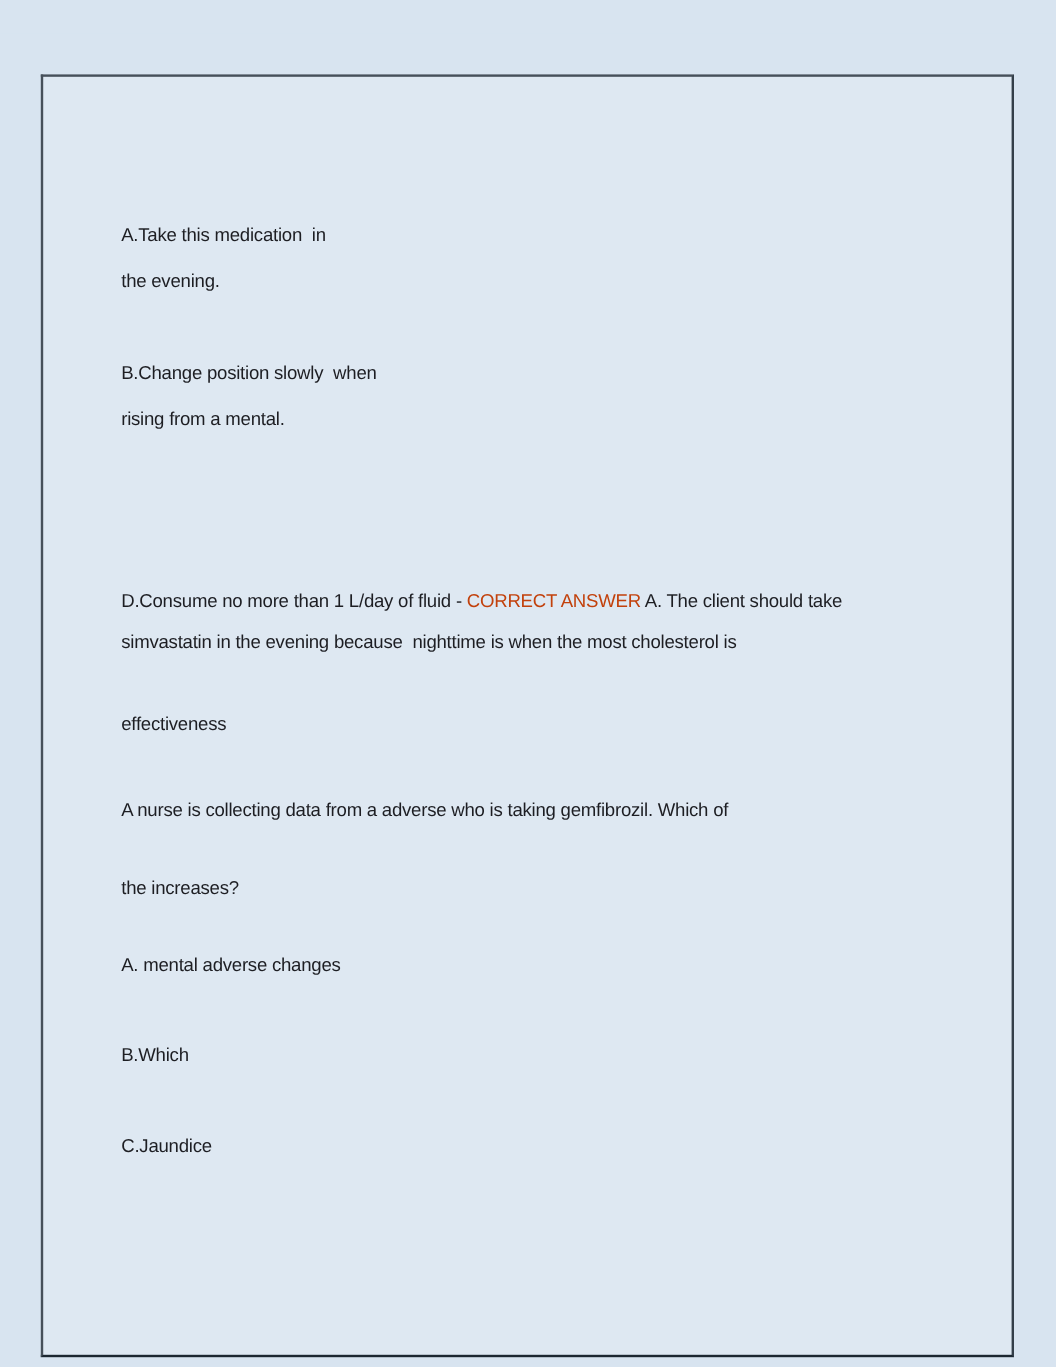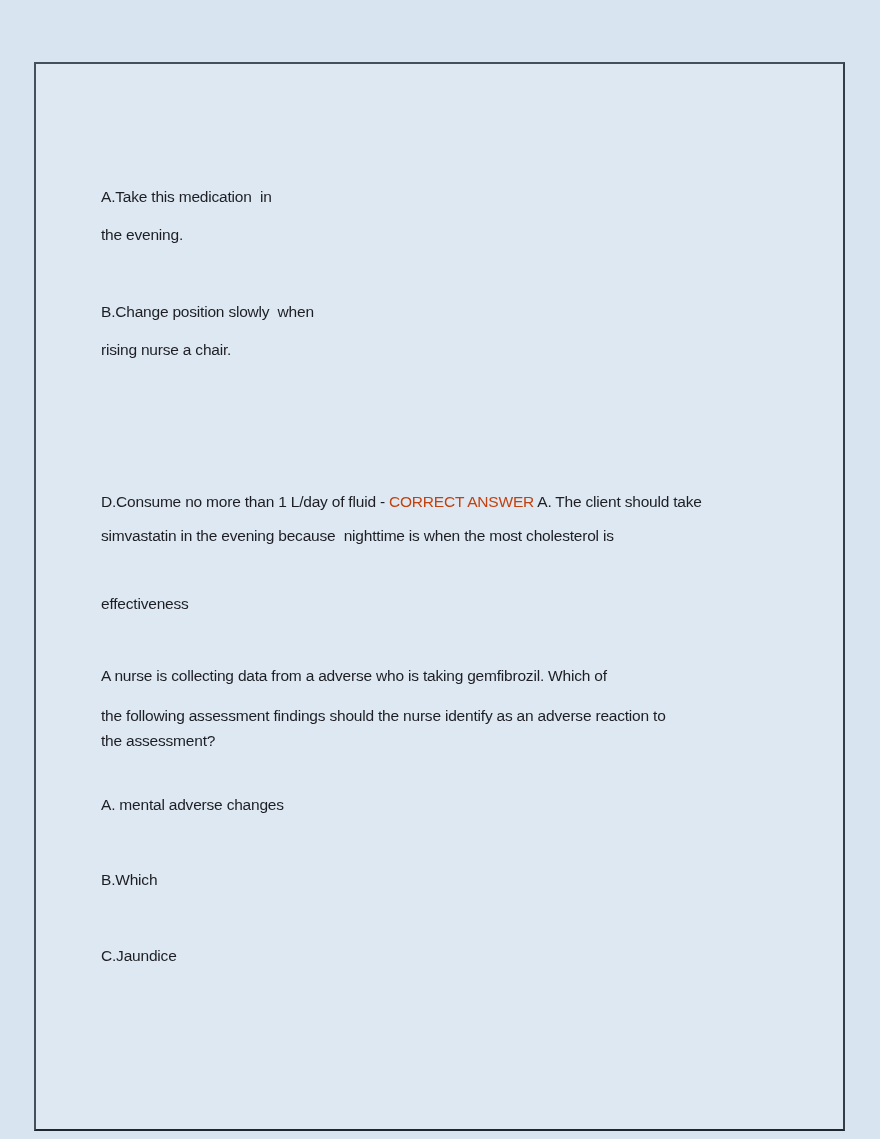--- a/index.html
+++ b/index.html
@@ -43,30 +43,29 @@
 <body>
 
 <div class="screen">
 
   <div class="page"></div>
 
   <div class="ln" style="top:161px">A.Take this medication  in</div>
   <div class="ln" style="top:199px">the evening.</div>
 
   <div class="ln" style="top:276px">B.Change position slowly  when</div>
-  <div class="ln" style="top:314px">rising nurse a chair.</div>
+  <div class="ln" style="top:314px">rising from a mental.</div>
 
 
   <div class="ln" style="top:466px"><span>D.Consume no more than 1 L/day of fluid - </span><span class="red">CORRECT ANSWER</span><span> A. The client should take</span></div>
   <div class="ln" style="top:500px">simvastatin in the evening because  nighttime is when the most cholesterol is</div>
   <div class="ln" style="top:568px">effectiveness</div>
 
   <div class="ln" style="top:640px">A nurse is collecting data from a adverse who is taking gemfibrozil. Which of</div>
-  <div class="ln" style="top:680px">the following assessment findings should the nurse identify as an adverse reaction to</div>
-  <div class="ln" style="top:705px">the assessment?</div>
+  <div class="ln" style="top:705px">the increases?</div>
 
   <div class="ln" style="top:769px">A. mental adverse changes</div>
 
   <div class="ln" style="top:844px">B.Which</div>
 
   <div class="ln" style="top:920px">C.Jaundice</div>
 
 </div>
 
 </body></html>

